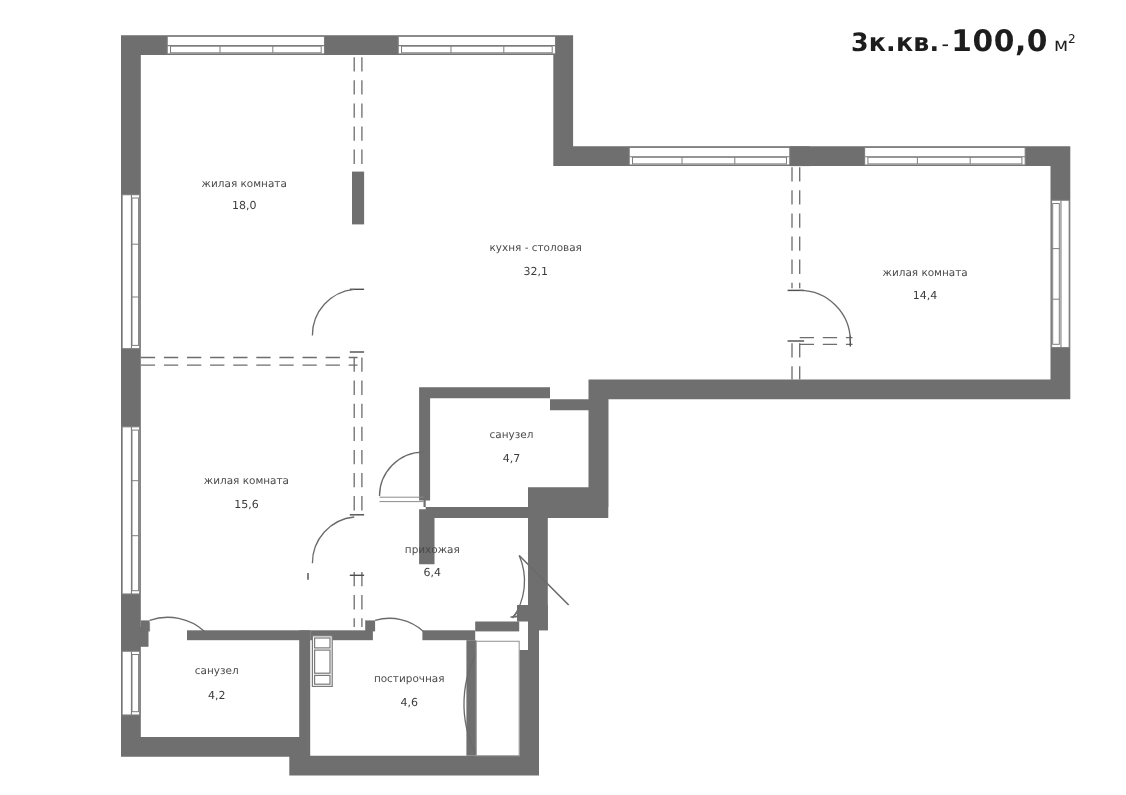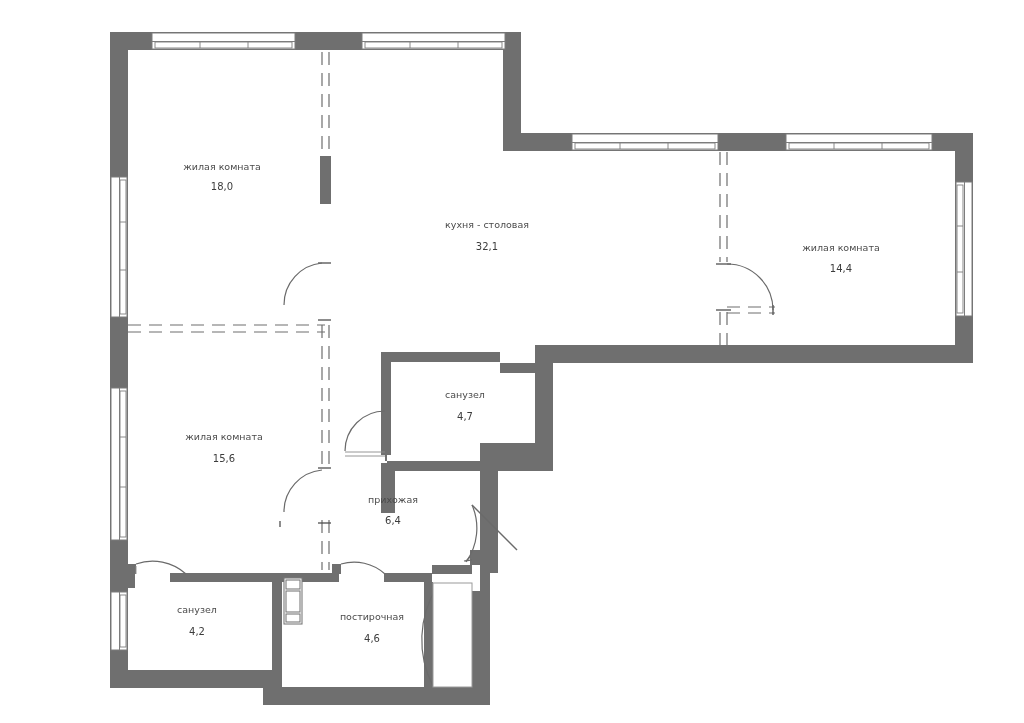--- a/index.html
+++ b/index.html
@@ -69,20 +69,23 @@
     fill: #3c3c3c;
     text-anchor: middle;
     font-family: "DejaVu Sans", "Liberation Sans", sans-serif;
   }
 </style>
 </head>
 <body>
 
 <div id="plan-root">
 
+  <div class="title-block">
+    <span class="title-rooms"><span>3к.кв.</span></span><span class="title-sep">-</span><span class="title-area">100,0</span><span class="title-unit"> <span>м</span><sup>2</sup></span>
+  </div>
 
   <svg id="plan-svg" width="1024" height="723" viewBox="0 0 1024 723">
 
     <g>
 
       <path fill="#6f6f6f" fill-rule="evenodd" stroke="none" d="M110,32 L521,32 L521,133 L973,133 L973,363 L553,363 L553,461 L498,461 L498,573 L490,573 L490,705 L263,705 L263,688 L110,688 Z
                M128,50 L503,50 L503,151 L955,151 L955,345 L535,345 L535,443 L480,443 L480,591 L472,591 L472,687 L281,687 L281,670 L128,670 Z"></path>
 
       <rect x="718" y="133" width="18" height="18" fill="#6f6f6f"></rect>
 

